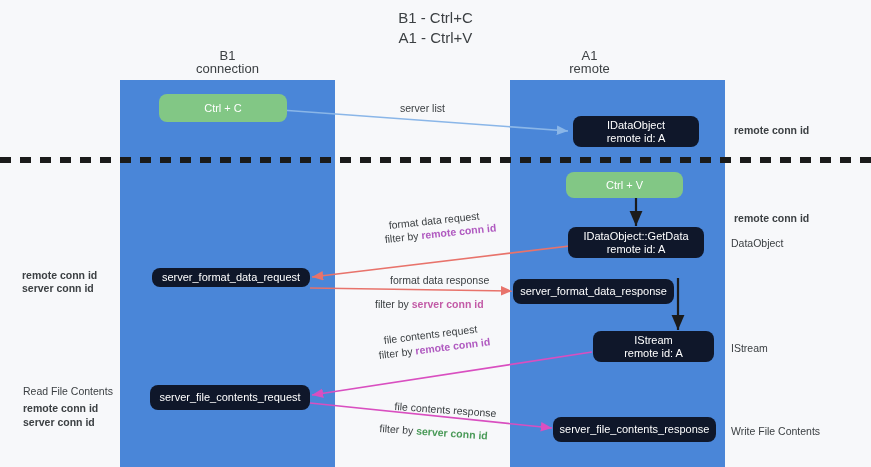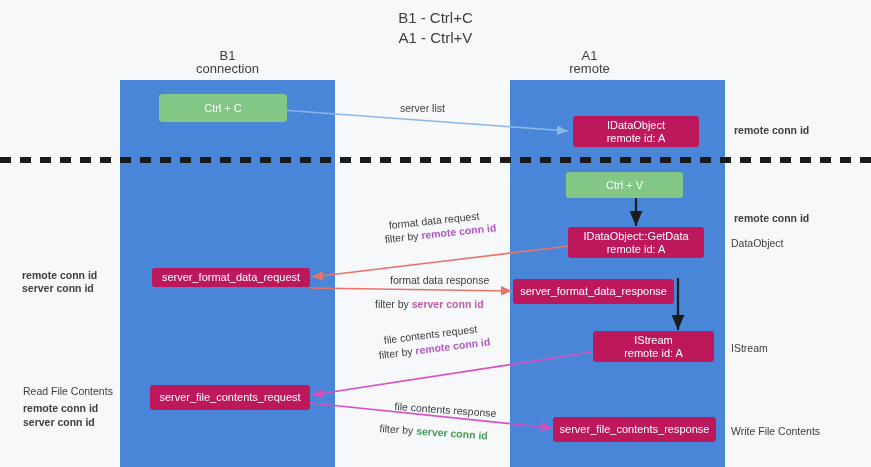--- a/index.html
+++ b/index.html
@@ -25,23 +25,23 @@
   .title{
     position:absolute;left:0;top:8px;width:871px;
     text-align:center;color:#3c4043;font-size:15px;line-height:20px;
   }
   .title span{display:block;}
 
   .node{
     position:absolute;box-sizing:border-box;
     display:flex;flex-direction:column;align-items:center;justify-content:center;
     color:#ffffff;font-size:11px;line-height:13px;text-align:left;
-    border-radius:3px;
+    border-radius:8px;
   }
-  .node.orange{background:#be185d;}
+  .node.orange{background:#0f172a;}
   .node.green{background:#82c785;}
   .node .ln{display:block;}
 
   .edgelabel{
     position:absolute;color:#3c4043;font-size:10.5px;line-height:14px;
     white-space:nowrap;
   }
   .purple{color:#b05ac0;font-weight:bold;}
   .green-t{color:#4a9a58;font-weight:bold;}
   .pinkish{color:#c25aa6;font-weight:bold;}

